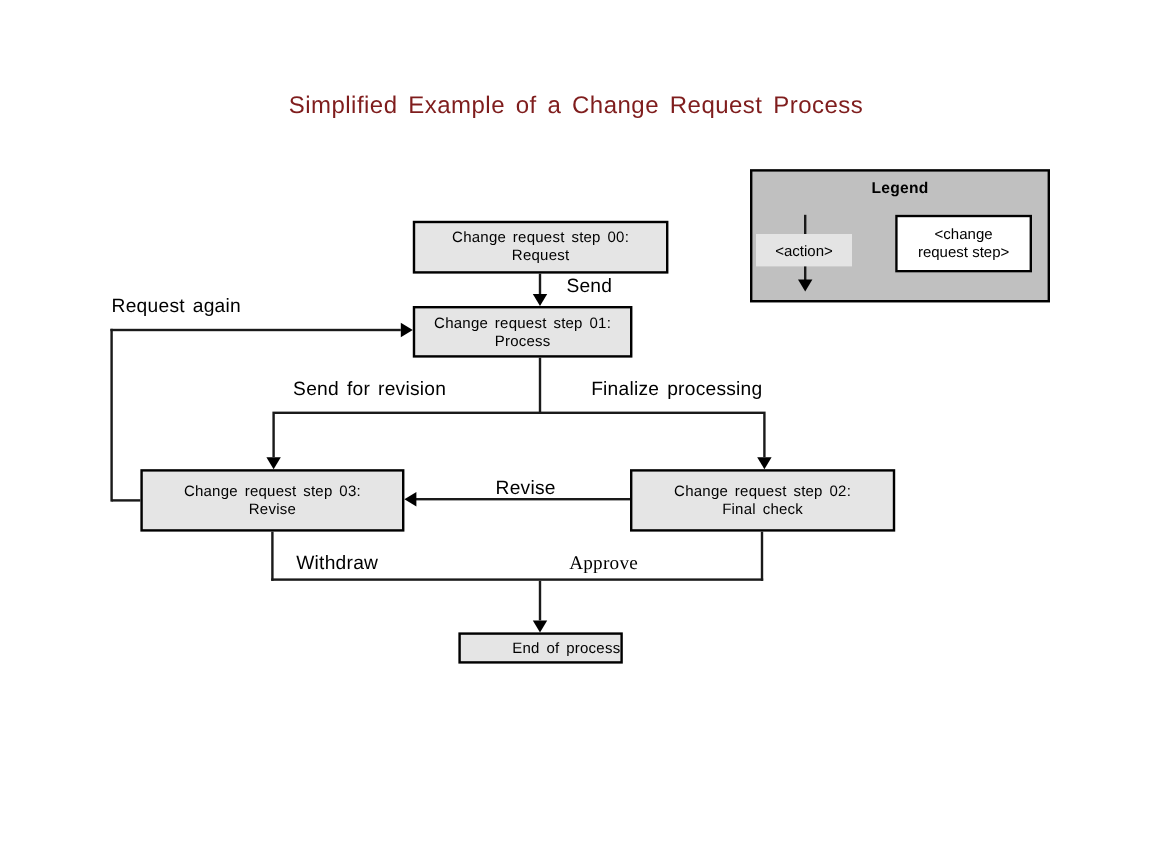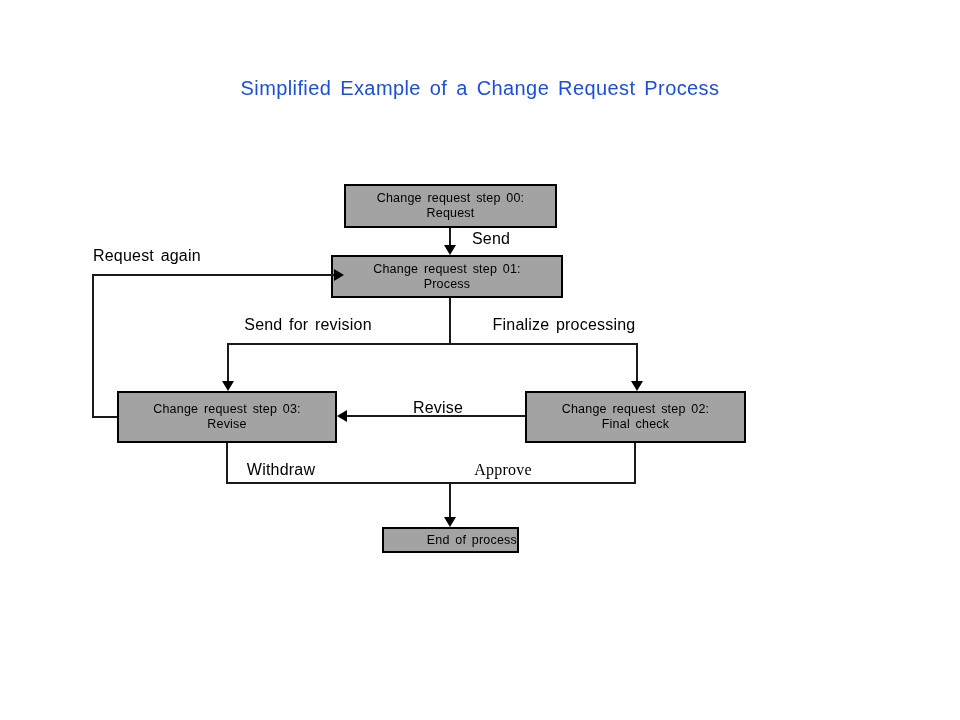--- a/index.html
+++ b/index.html
@@ -2,24 +2,24 @@
 <html><head>
 <meta charset="utf-8">
 <style>
   html,body{margin:0;padding:0;background:#fff;}
   .canvas{
     position:relative;width:960px;height:720px;background:#ffffff;overflow:hidden;
     font-family:"Liberation Sans","DejaVu Sans",sans-serif;color:#000;
   }
   .title{
     position:absolute;left:0;top:77px;width:960px;text-align:center;
-    font-size:20px;font-weight:400;letter-spacing:.4px;word-spacing:3px;color:#1d4ed8;
+    font-size:20px;font-weight:400;letter-spacing:.4px;word-spacing:3px;color:#7f1d1d;
   }
   .node{
-    position:absolute;box-sizing:border-box;background:#a3a3a3;border:2px solid #000;
+    position:absolute;box-sizing:border-box;background:#e5e5e5;border:2px solid #000;
     display:flex;flex-direction:column;align-items:center;justify-content:center;
     font-size:12.5px;line-height:15px;text-align:center;letter-spacing:.2px;word-spacing:2px;
   }
   .line{position:absolute;background:#1a1a1a;}
   .ah{position:absolute;width:0;height:0;}
   .ah.down{border-left:6px solid transparent;border-right:6px solid transparent;border-top:10px solid #000;}
   .ah.right{border-top:6px solid transparent;border-bottom:6px solid transparent;border-left:10px solid #000;}
   .ah.left{border-top:6px solid transparent;border-bottom:6px solid transparent;border-right:10px solid #000;}
   .elabel{
     position:absolute;font-size:16px;line-height:13px;white-space:nowrap;letter-spacing:.2px;word-spacing:2px;
@@ -45,27 +45,37 @@
     align-items:center;justify-content:center;font-size:12.5px;line-height:15px;text-align:center;
   }
 </style>
 </head>
 <body>
 
 <div class="canvas">
 
   <div class="title">Simplified Example of a Change Request Process</div>
 
+  <div class="legend">
+    <div class="legend-title">Legend</div>
+    <div class="legend-line"></div>
+    <div class="ah down legend-ah"></div>
+    <div class="action-chip">&lt;action&gt;</div>
+    <div class="legend-stepbox">
+      <span>&lt;change</span>
+      <span>request step&gt;</span>
+    </div>
+  </div>
 
   <div class="node" style="left:344px;top:184px;width:213px;height:44px;">
     <span>Change request step 00:</span>
     <span>Request</span>
   </div>
 
-  <div class="node" style="left:331px;top:255px;width:232px;height:43px;text-align:right;">
+  <div class="node" style="left:344px;top:255px;width:183px;height:43px;text-align:right;">
     <span>Change request step 01:</span>
     <span>Process</span>
   </div>
 
   <div class="node" style="left:117px;top:391px;width:220px;height:52px;justify-content:center;">
     <span>Change request step 03:</span>
     <span>Revise</span>
   </div>
 
   <div class="node" style="left:525px;top:391px;width:221px;height:52px;">

